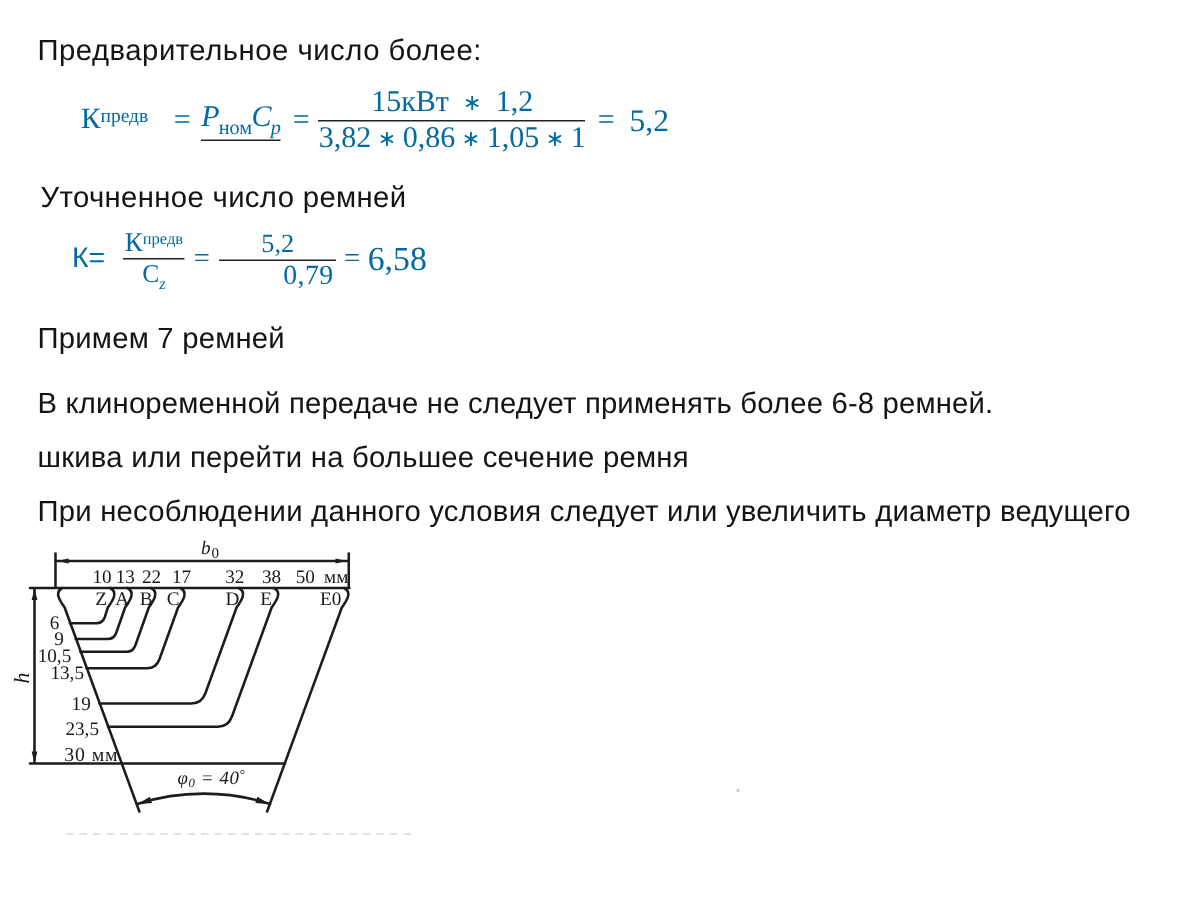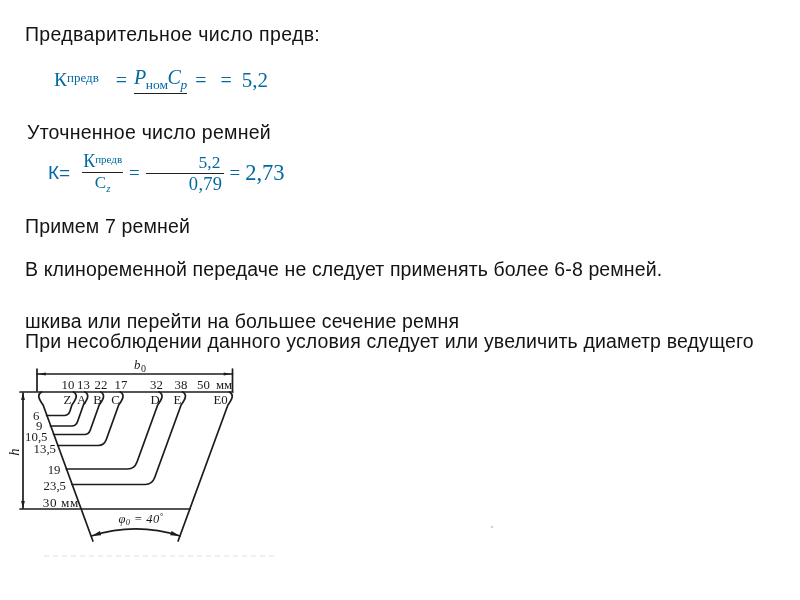--- a/index.html
+++ b/index.html
@@ -2,67 +2,71 @@
 <html><head>
 <meta charset="utf-8">
 <style>
   html,body{margin:0;padding:0;background:#ffffff;}
   body{width:800px;height:600px;position:relative;overflow:hidden;
        font-family:"Liberation Sans",sans-serif;color:#141414;}
   .t{position:absolute;white-space:nowrap;font-size:19.5px;line-height:1;}
   .f{position:absolute;display:flex;align-items:center;white-space:nowrap;
      font-family:"Liberation Serif",serif;color:#0369a1;}
   .frac{display:inline-block;text-align:center;vertical-align:middle;}
-  .num{display:block;border-bottom:1.6px solid #222;text-align:right;}
+  .num{display:block;border-bottom:1.6px solid #222;}
   .den{display:block;}
   .s1{font-size:13.5px;margin-left:-0.5px;margin-right:-0.5px;}
   .ast{font-size:15px;margin:0 -0.8px;vertical-align:1px;}
   i{font-style:italic;}
   svg text{fill:#1a1a1a;}
 </style>
 </head>
 <body>
 
-<div class="t" style="left:25px;top:25px;letter-spacing:0.35px;">Предварительное число предв:</div>
+<div class="t" style="left:25px;top:25px;letter-spacing:0.35px;">Предварительное число более:</div>
 
 <div class="f" id="f1" style="left:54px;top:56px;height:48px;font-size:20px;">
   <span style="font-size:19.5px;">К<sup style="font-size:13px;vertical-align:4px;">предв</sup></span>
   <span style="margin-left:17px;margin-right:7px;">=</span>
   <span class="frac">
       <span class="num"><i>P</i><sub class="s1">ном</sub><i>C<sub class="s1" style="margin-right:0;">p</sub></i></span>
     </span>
   <span style="margin-left:8px;margin-right:6px;">=</span>
+  <span class="frac">
+      <span class="num">15кВт <span class="ast" style="margin:0 4.3px;">∗</span> 1,2</span>
+      <span class="den">3,82 <span class="ast">∗</span> 0,86 <span class="ast">∗</span> 1,05 <span class="ast">∗</span> 1</span>
+    </span>
   <span style="margin-left:8px;margin-right:10px;">=</span>
   <span style="font-size:21px;">5,2</span>
 </div>
 
 <div class="t" style="left:27px;top:123px;letter-spacing:0.25px;">Уточненное число ремней</div>
 
 <div class="f" id="f2" style="left:48px;top:151px;height:44px;font-size:17px;">
   <span style="font-family:'Liberation Sans',sans-serif;font-size:19px;">К=</span>
   <span class="frac" style="margin-left:12px;">
       <span class="num" style="padding:0 1px;"><span style="font-size:18px;">К</span><sup style="font-size:11px;vertical-align:4.5px;">предв</sup></span>
       <span class="den" style="font-size:17px;">C<sub style="font-size:11px;"><i>z</i></sub></span>
     </span>
   <span style="margin:0 6px;font-size:19px;">=</span>
   <span class="frac" style="font-size:17.5px;">
       <span class="num" style="padding:0 4px;">5,2</span>
       <span class="den" style="font-size:18.5px;letter-spacing:0.3px;padding:0 2px;margin-left:41px;">0,79</span>
     </span>
   <span style="margin:0 5px;font-size:19px;">=</span>
-  <span style="font-size:22.5px;">2,73</span>
+  <span style="font-size:22.5px;">6,58</span>
 </div>
 
 <div class="t" style="left:25px;top:217px;letter-spacing:0.15px;">Примем 7 ремней</div>
 
 <div class="t" style="left:25px;top:260px;letter-spacing:0.12px;">В клиноременной передаче не следует применять более 6-8 ремней.</div>
 
 <div class="t" style="left:25px;top:286px;letter-spacing:0.16px;margin-top:46px;">При несоблюдении данного условия следует или увеличить диаметр ведущего</div>
 
-<div class="t" style="left:25px;top:312px;letter-spacing:0.16px;">шкива или перейти на большее сечение ремня</div>
+<div class="t" style="left:25px;top:296px;letter-spacing:0.16px;">шкива или перейти на большее сечение ремня</div>
 
 <svg style="position:absolute;left:0;top:350px;" width="520" height="230" viewBox="0 350 520 230">
   <g fill="none" stroke="#1c1c1c" stroke-width="1.7" stroke-linecap="round" stroke-linejoin="round">
 
     <path d="M 20,392 H 233"></path>
 
     <path d="M 41.6,392 C 36.4,394.7 39.2,399.5 43.1,405 L 92.9,541"></path>
 
     <path d="M 229.4,392 C 234.6,394.7 231.8,399.5 227.9,405 L 178.1,541"></path>
 

